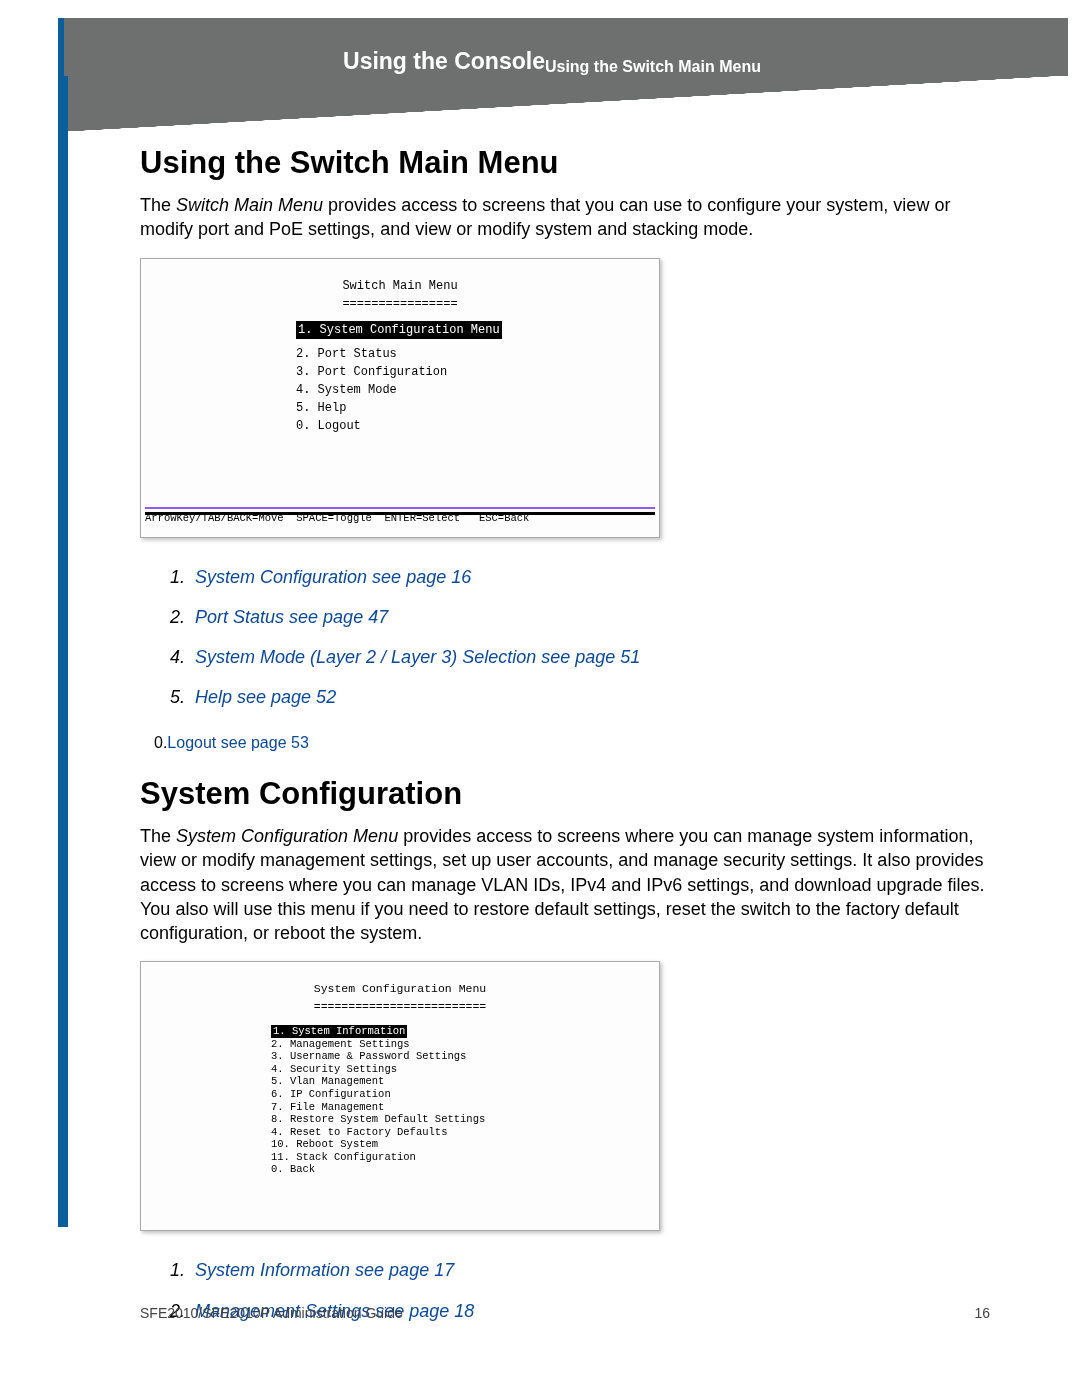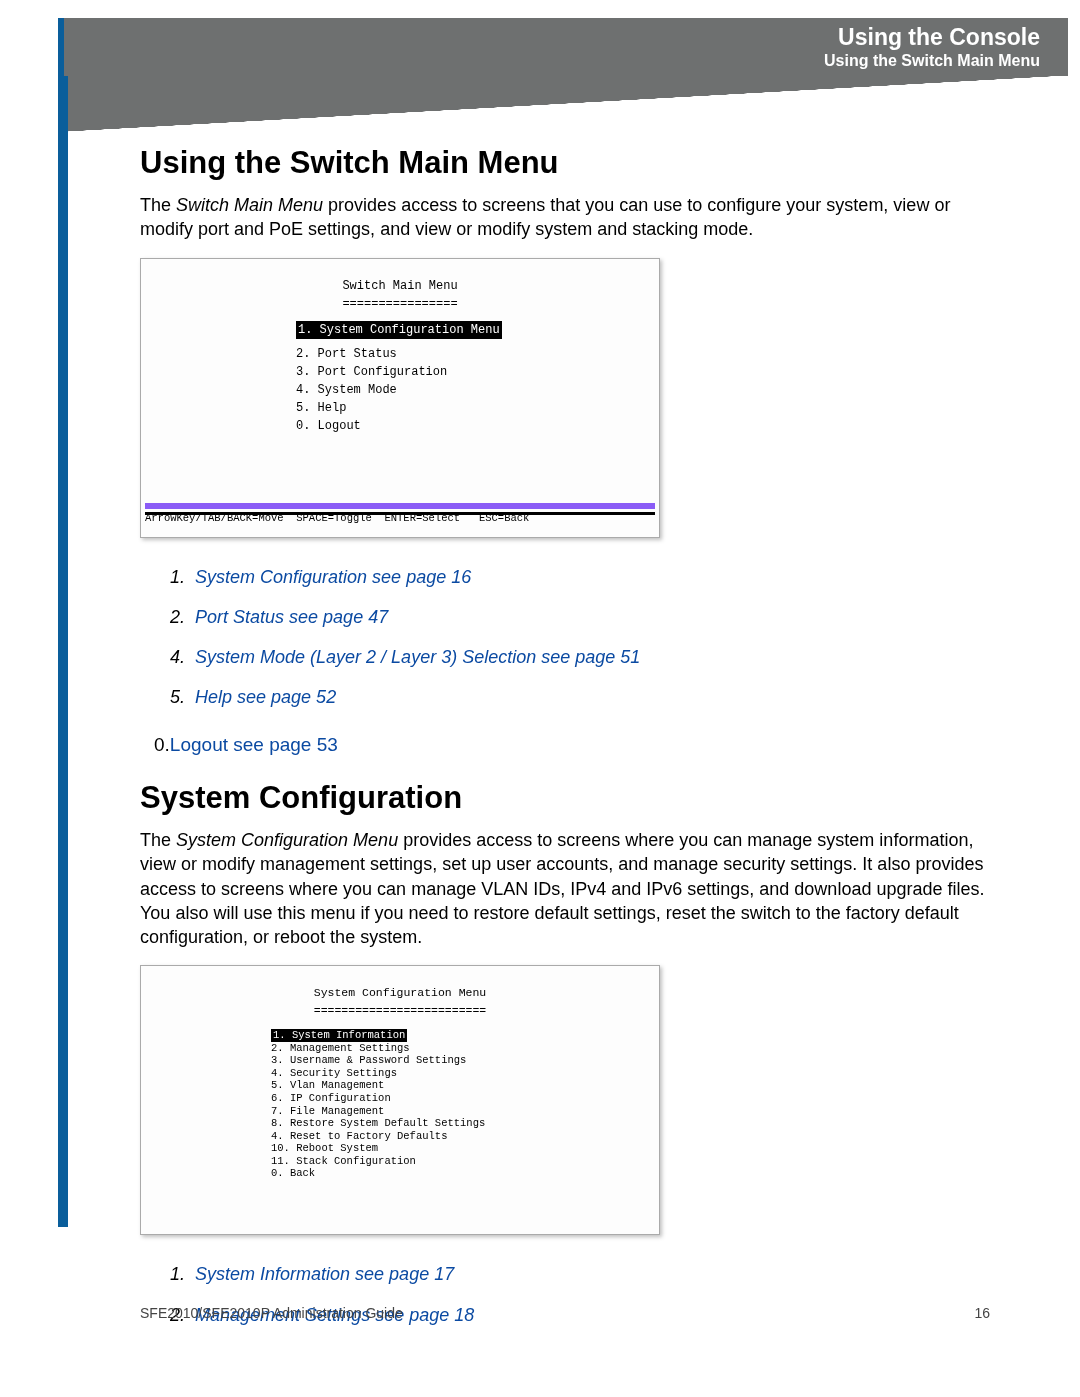--- a/index.html
+++ b/index.html
@@ -21,21 +21,21 @@
   }
   .header-bar {
     position: absolute;
     left: 52px;
     right: 12px;
     top: 18px;
     height: 58px;
     background: #6e7070;
     color: #fff;
     display: flex;
-    flex-direction: column;
+    flex-direction: row;
     align-items: flex-end;
     justify-content: center;
     padding-right: 28px;
     margin-left: 12px;
   }
   .header-bar .title1 { font-size: 23px; font-weight: bold; line-height: 1.2; }
   .header-bar .title2 { font-size: 16px; font-weight: bold; line-height: 1.2; }
   .slash {
     position: absolute;
     top: 76px;
@@ -83,34 +83,34 @@
   .terminal-box.tb1 { height: 280px; position: relative; }
   .terminal-box.tb2 { height: 270px; position: relative; }
   .t-center { text-align: center; }
   .t-selected { background: #000; color: #fff; padding: 0 2px; display: inline-block; }
   .t-items { margin-left: 155px; }
   .tb2 .t-items { margin-left: 130px; font-size: 10.5px; line-height: 1.2; }
   .t-footer {
     position: absolute;
     left: 4px; right: 4px; bottom: 10px;
     font-size: 10.5px;
-    border-top: 6px solid #8b5cf6;
+    border-top: 2px solid #8b5cf6;
     padding-top: 2px;
     white-space: pre;
   }
   .t-bar {
     position: absolute;
     left: 4px; right: 4px; bottom: 22px;
     height: 3px; background: #000;
   }
   .link-list { margin: 8px 0 24px 30px; list-style: none; font-size: 18px; line-height: 1.45; }
   .link-list li { margin-bottom: 14px; font-style: italic; }
   .link-list .num { color: #000; }
   .link-list a, .olist a, .zero-link { color: #0b4aa2; text-decoration: none; }
-  .zero-item { margin-left: 14px; font-size: 19px; margin-bottom: 24px; }
+  .zero-item { margin-left: 14px; font-size: 16px; margin-bottom: 24px; }
   .footer {
     position: absolute;
     left: 140px; right: 90px;
     bottom: 76px;
     font-size: 14px;
     color: #444;
     display: flex;
     justify-content: space-between;
   }
 </style>

